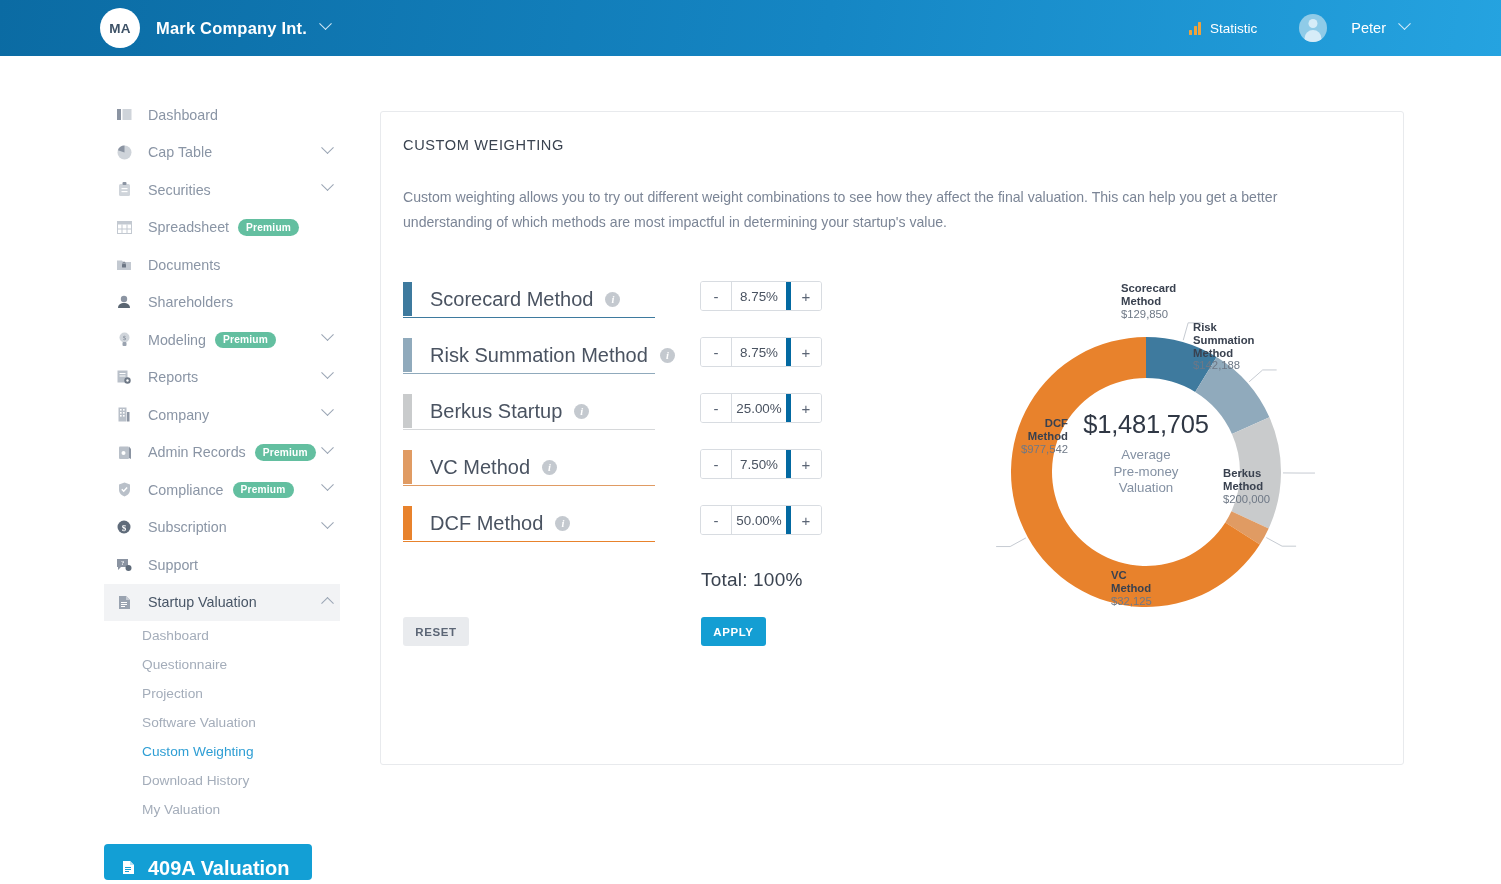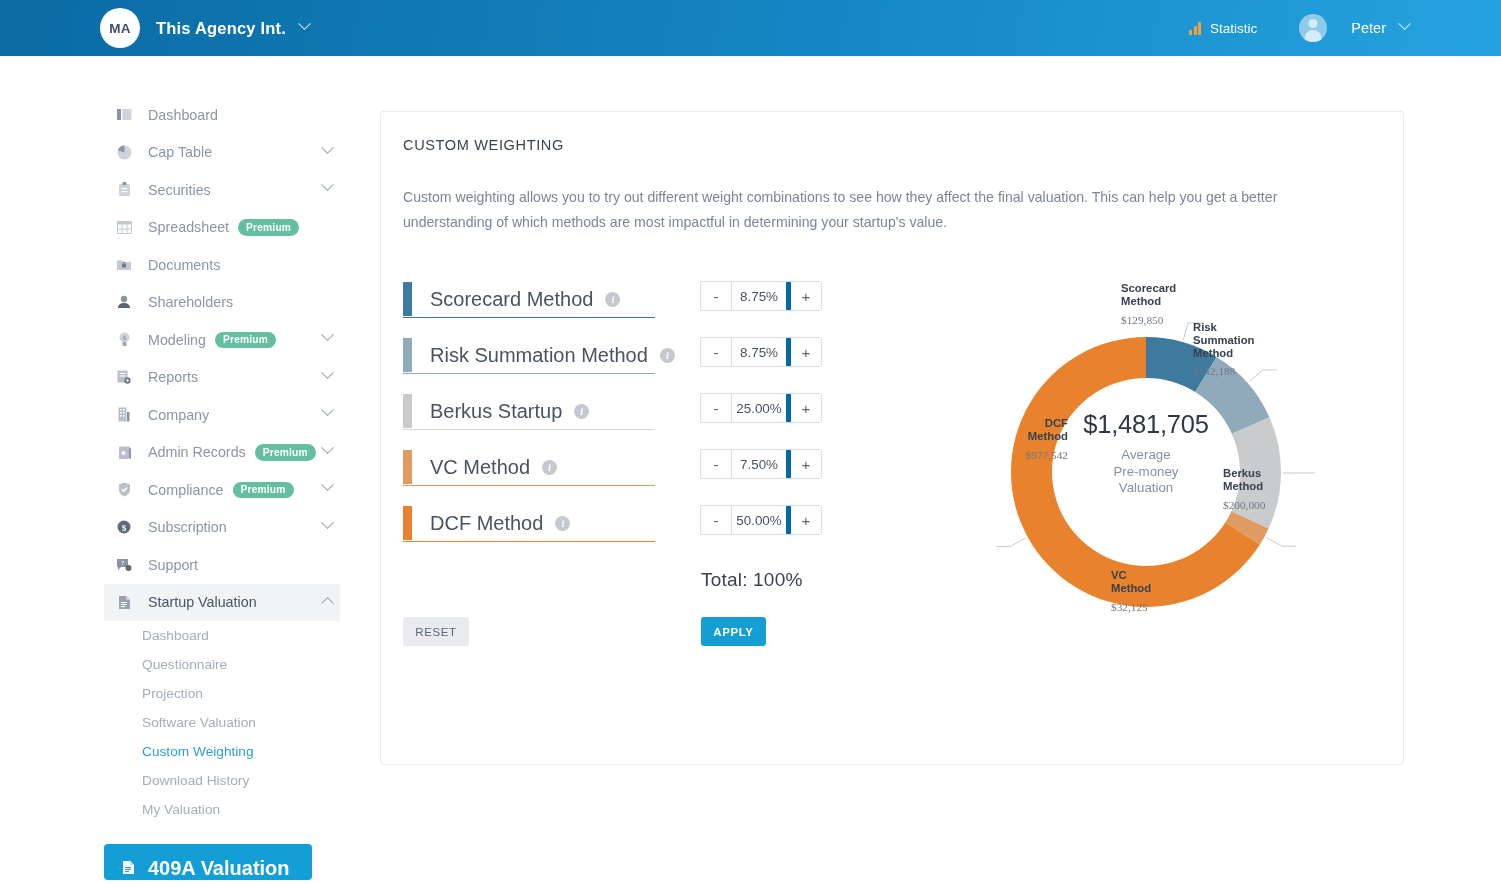--- a/index.html
+++ b/index.html
@@ -152,21 +152,21 @@
     border-left:1px solid #d8dce1; border-right:5px solid #0369a1;
     background:#fff; cursor:text;
   }
   .total {
     position:absolute; left:320px; top:457px;
     font-size:19px; color:#3a4350; letter-spacing:.2px;
   }
   .btn-reset {
     position:absolute; left:22px; top:505px;
     width:66px; height:29px; border-radius:3px; background:#e9ebee;
-    color:#5c6676; font-size:11.5px; font-weight:normal; letter-spacing:.6px;
+    color:#5c6676; font-size:11.5px; font-weight:bold; letter-spacing:.6px;
     display:flex; align-items:center; justify-content:center; cursor:pointer;
   }
   .btn-apply {
     position:absolute; left:320px; top:505px;
     width:65px; height:29px; border-radius:3px; background:#149ed3;
     color:#fff; font-size:11.5px; font-weight:bold; letter-spacing:.6px;
     display:flex; align-items:center; justify-content:center; cursor:pointer;
   }
 
   
@@ -180,30 +180,30 @@
     font-size:25.5px; color:#2f3744; letter-spacing:-.2px;
   }
   .center-sub {
     position:absolute; left:0; right:0; top:170px; text-align:center;
     font-size:13.3px; line-height:16.5px; color:#8491a3;
   }
   .lbl {
     position:absolute; font-size:11.3px; line-height:12.8px;
     color:#39414f; font-weight:bold; white-space:nowrap;
   }
-  .lbl .amt { color:#6e7886; font-weight:normal; display:block; margin-top:6px;font-family:Liberation Serif, serif; }
+  .lbl .amt { color:#6e7886; font-weight:normal; display:block; margin-top:0; }
   .lbl.r { text-align:right; }
 </style>
 </head>
 <body>
 
 <div class="header">
   <div class="brand">
     <div class="avatar-ma">MA</div>
-    <div class="brand-name">This Agency Int.</div>
+    <div class="brand-name">Mark Company Int.</div>
     <span class="chev brand-chev"></span>
   </div>
   <div class="header-right">
     <div class="statistic">
       <span class="stat-icon">
           <i></i>
           <i></i>
           <i></i>
         </span>
       <span>Statistic</span>

